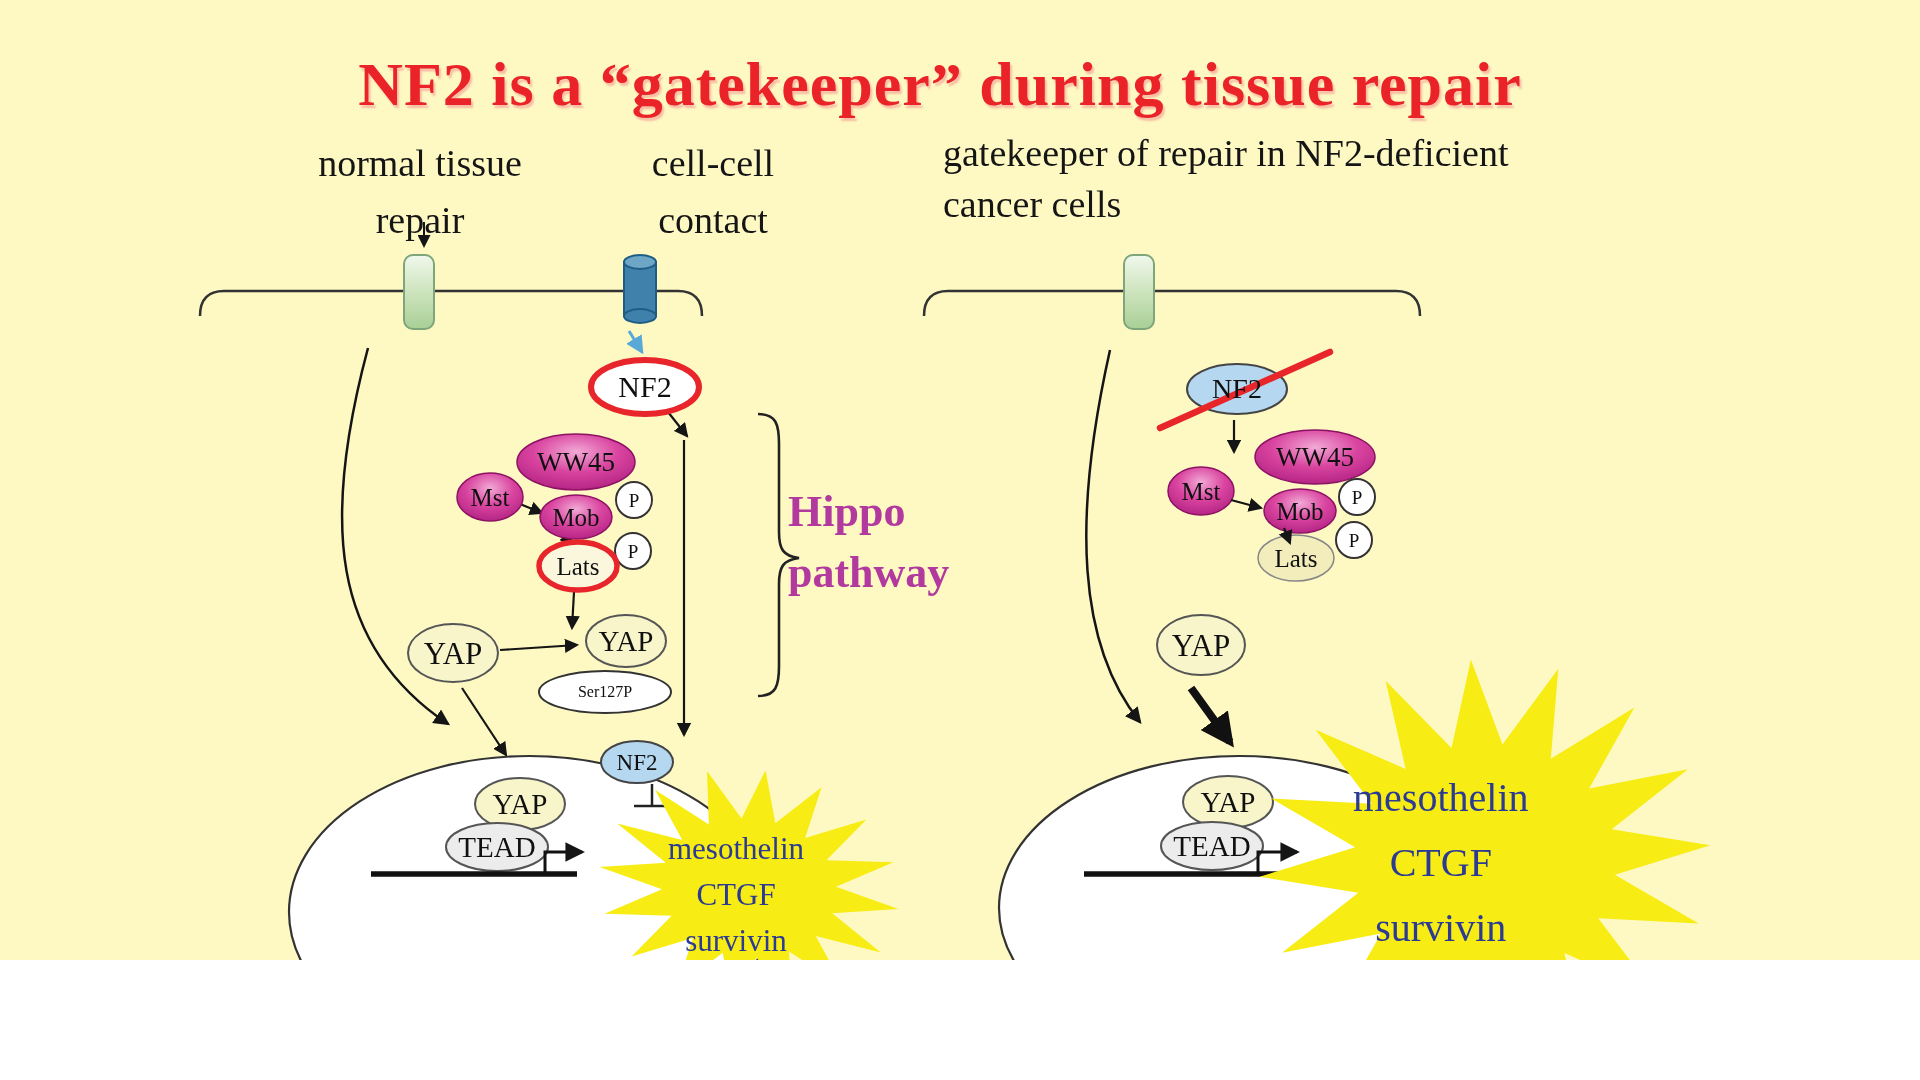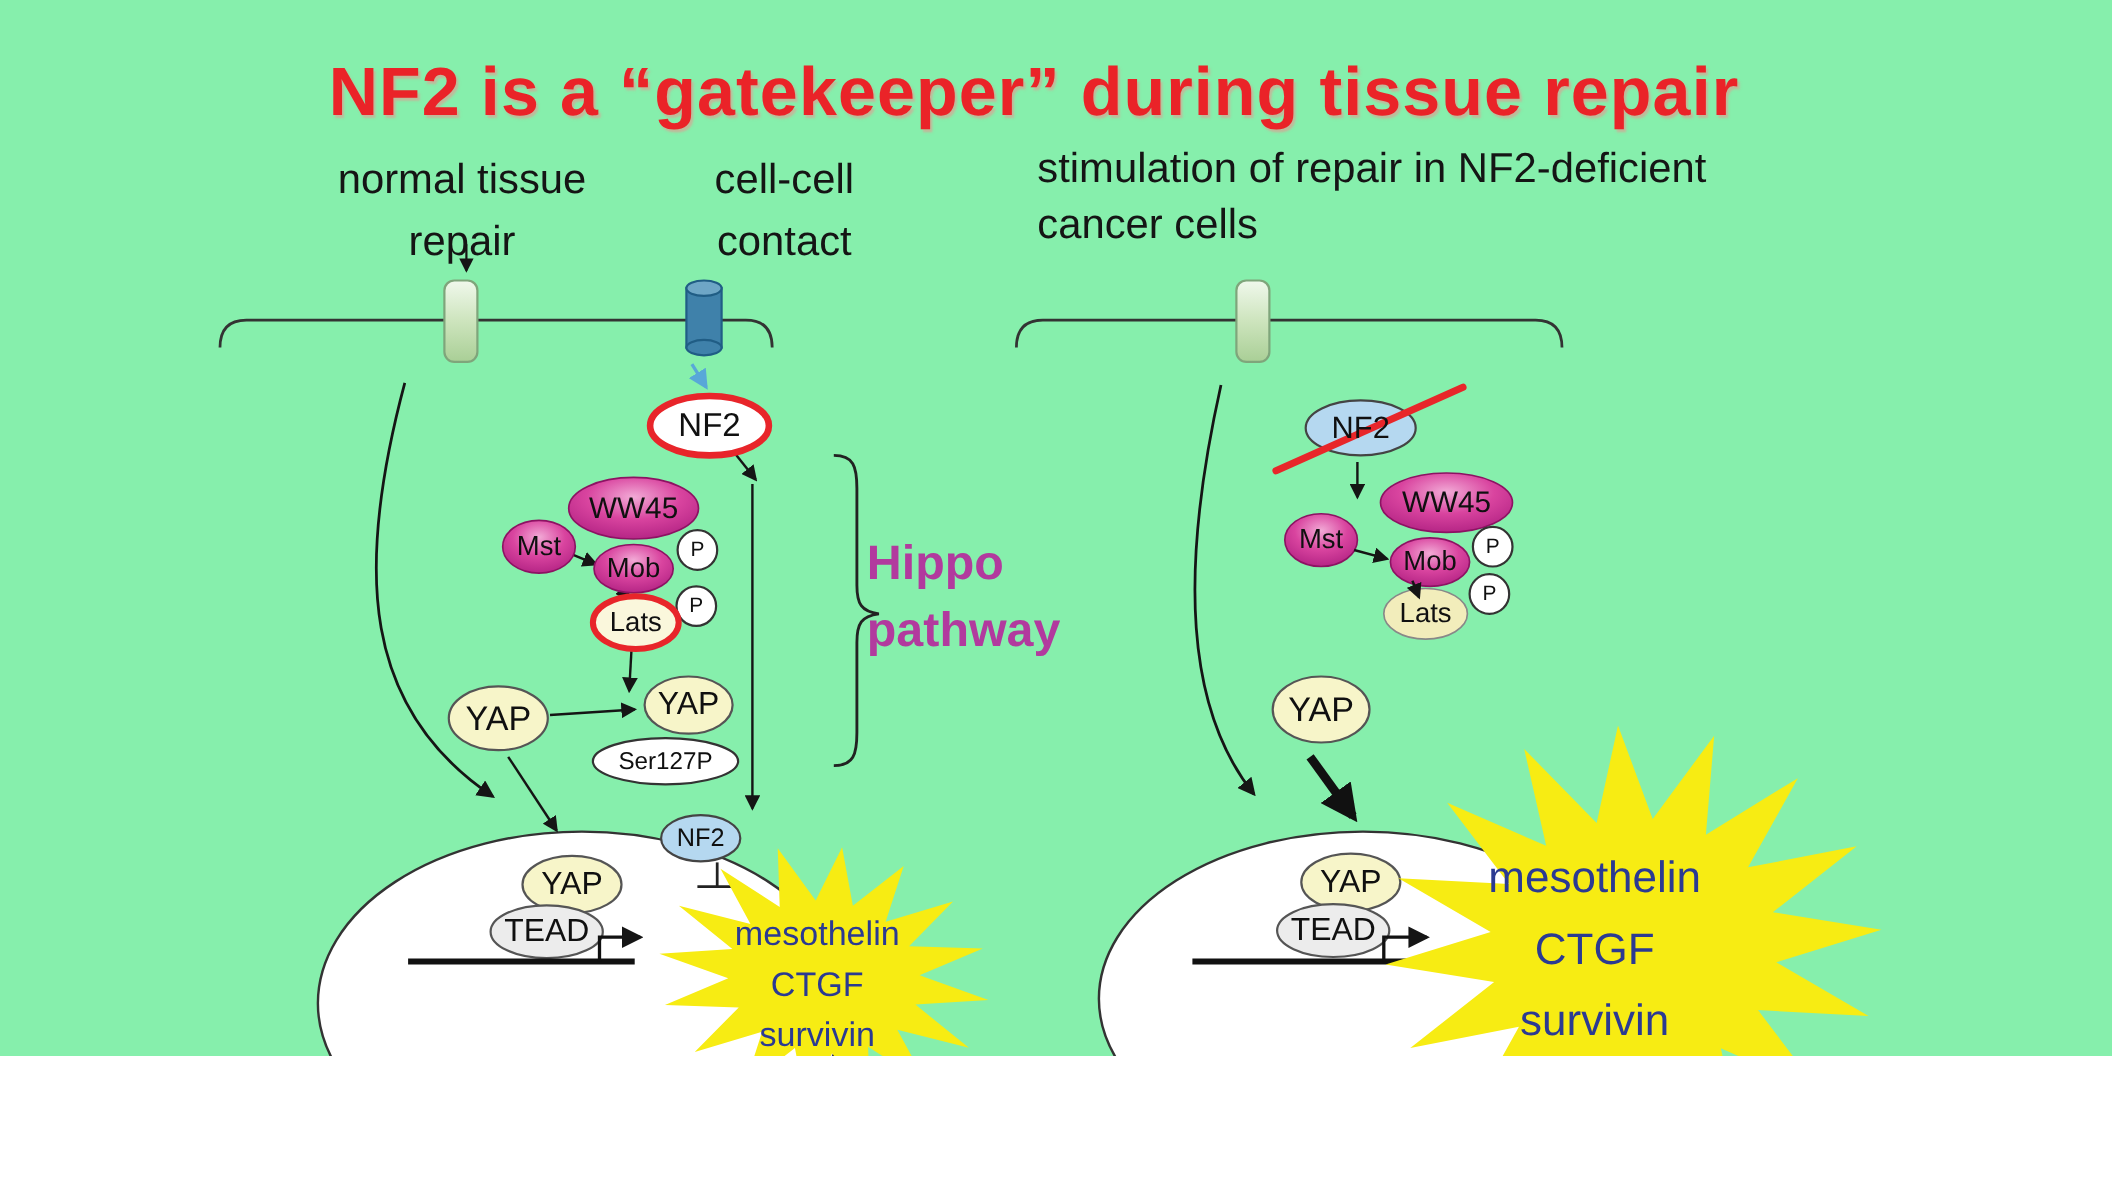--- a/index.html
+++ b/index.html
@@ -1,18 +1,18 @@
 <!DOCTYPE html>
 <html><head>
 <meta charset="utf-8">
 <style>
   * { margin:0; padding:0; box-sizing:border-box; }
   html,body { background:#ffffff; }
   body { font-family:"Liberation Sans", sans-serif; }
-  .stage { position:relative; width:1920px; height:960px; background:#86efac; overflow:hidden; }
+  .stage { position:relative; width:1920px; height:960px; background:#fef9c3; overflow:hidden;font-family:Liberation Serif, serif; }
   .stage svg { position:absolute; inset:0; }
   .txt { position:absolute; color:#141414; white-space:pre-line; }
   .centered { transform:translate(-50%,-50%); text-align:center; }
   .node-label { position:absolute; transform:translate(-50%,-50%); white-space:nowrap; color:#101010; text-align:left; line-height:1; }
   .slide-title { font-weight:700; letter-spacing:1px; white-space:nowrap;
                  color:#ea2328; text-shadow:2px 3px 2px rgba(243,140,140,0.55); }
   .col-label { font-size:38px; line-height:1.5; color:#151515; }
   .hippo { font-weight:700; font-size:44px; line-height:1.38; color:#b23a9e; }
   .genes { color:#2b3a92;text-align:center; }
 </style>
@@ -127,36 +127,36 @@
   </svg>
 
   <div class="txt centered slide-title" style="left:940px; top:84px; font-size:62px;">NF2 is a “gatekeeper” during tissue repair</div>
 
   <div class="txt centered col-label" style="left:713px; top:192px;">cell-cell
 contact</div>
 
   <div class="txt centered col-label" style="left:420px; top:192px;">normal tissue
 repair</div>
 
-  <div class="txt col-label" style="left:943px; top:128px; line-height:1.35;">stimulation of repair in NF2-deficient
+  <div class="txt col-label" style="left:943px; top:128px; line-height:1.35;">gatekeeper of repair in NF2-deficient
 cancer cells</div>
 
   <div class="txt hippo" style="left:788px; top:482px;">Hippo
 pathway</div>
 
   <div class="node-label" style="left:645px; top:387px; font-size:30px;">NF2</div>
   <div class="node-label" style="left:576px; top:462px; font-size:27px;">WW45</div>
   <div class="node-label" style="left:490px; top:497px; font-size:25px;">Mst</div>
   <div class="node-label" style="left:576px; top:517px; font-size:25px;">Mob</div>
   <div class="node-label" style="left:634px; top:500px; font-size:19px;">P</div>
   <div class="node-label" style="left:633px; top:551px; font-size:19px;">P</div>
   <div class="node-label" style="left:578px; top:566px; font-size:25px;">Lats</div>
   <div class="node-label" style="left:453px; top:653px; font-size:31px;">YAP</div>
   <div class="node-label" style="left:626px; top:641px; font-size:29px;">YAP</div>
-  <div class="node-label" style="left:605px; top:692px; font-size:22px;">Ser127P</div>
+  <div class="node-label" style="left:605px; top:692px; font-size:16px;">Ser127P</div>
   <div class="node-label" style="left:637px; top:762px; font-size:23px;">NF2</div>
   <div class="node-label" style="left:520px; top:804px; font-size:29px;">YAP</div>
   <div class="node-label" style="left:497px; top:847px; font-size:29px;">TEAD</div>
 
   <div class="txt genes" style="left:668px; top:826px; font-size:31px; line-height:1.48;">mesothelin
 CTGF
 survivin</div>
 
   <div class="node-label" style="left:1237px; top:389px; font-size:28px;">NF2</div>
   <div class="node-label" style="left:1315px; top:457px; font-size:27px;">WW45</div>

